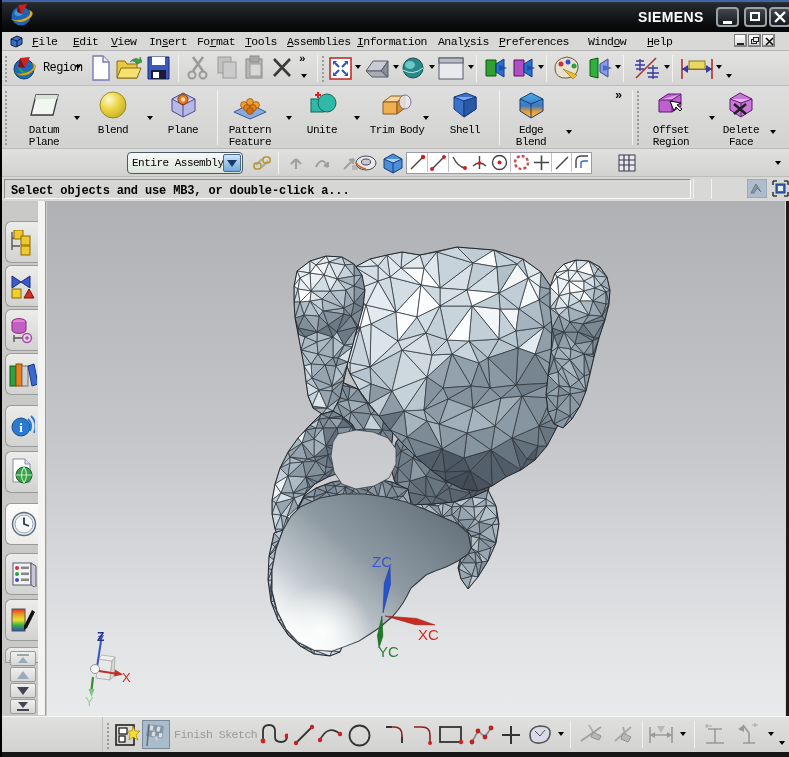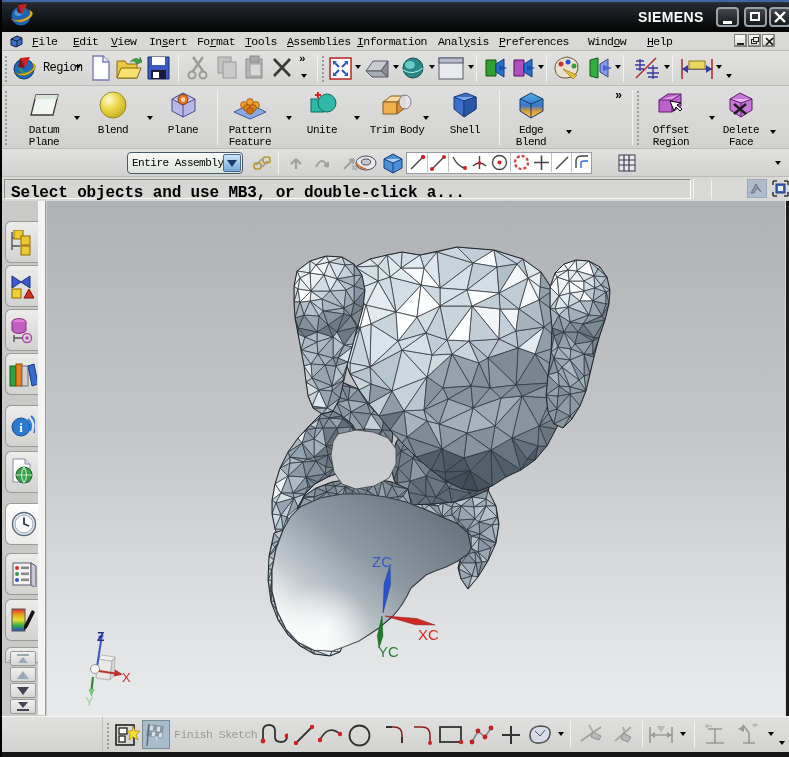--- a/index.html
+++ b/index.html
@@ -25,21 +25,21 @@
 #row2{left:0;top:51px;width:789px;height:35px;background:linear-gradient(#e2e2e0,#d4d4d2);
  border-bottom:1px solid #bcbcba;}
 #row3{left:0;top:86px;width:789px;height:63px;background:linear-gradient(#dedede,#d2d2d0);
  border-bottom:1px solid #bcbcba;}
 #row4{left:0;top:149px;width:789px;height:28px;background:linear-gradient(#e0e0de,#d2d2d0);
  border-bottom:1px solid #bcbcba;}
 #status{left:0;top:177px;width:789px;height:24px;background:#d8d8d6;}
 #statusbox{left:2px;top:2px;width:687px;height:20px;background:#d6d7d5;
  border-top:1px solid #8a8a8a;border-left:1px solid #8a8a8a;
  border-bottom:1px solid #fcfcfc;border-right:1px solid #fcfcfc;}
-#statustxt{left:6px;top:4px;font-size:16px;font-weight:bold;letter-spacing:-0.15px;}
+#statustxt{left:6px;top:4px;font-size:12px;font-weight:bold;letter-spacing:-0.15px;}
 .grip{width:4px;background-image:radial-gradient(circle at 2px 2px,#9a9a98 1px,transparent 1.2px);
  background-size:4px 4px;}
 .vsep{width:1px;background:#aeaeac;border-right:1px solid #f2f2f0;}
 .lbl{font-size:11px;letter-spacing:-0.55px;text-align:center;line-height:12px;}
 .dar{width:0;height:0;border-left:3.5px solid transparent;border-right:3.5px solid transparent;
  border-top:4px solid #000;}
 
 #sidebar{left:0;top:201px;width:45px;height:515px;background:#c9c9c7;}
 #sidebar .white{position:absolute;left:36px;top:0;width:8px;height:514px;background:#f4f4f3;border-right:1px solid #9a9a98;}
 .stab{position:absolute;left:3px;width:33px;height:42px;background:linear-gradient(#ececea,#d2d2d0);

